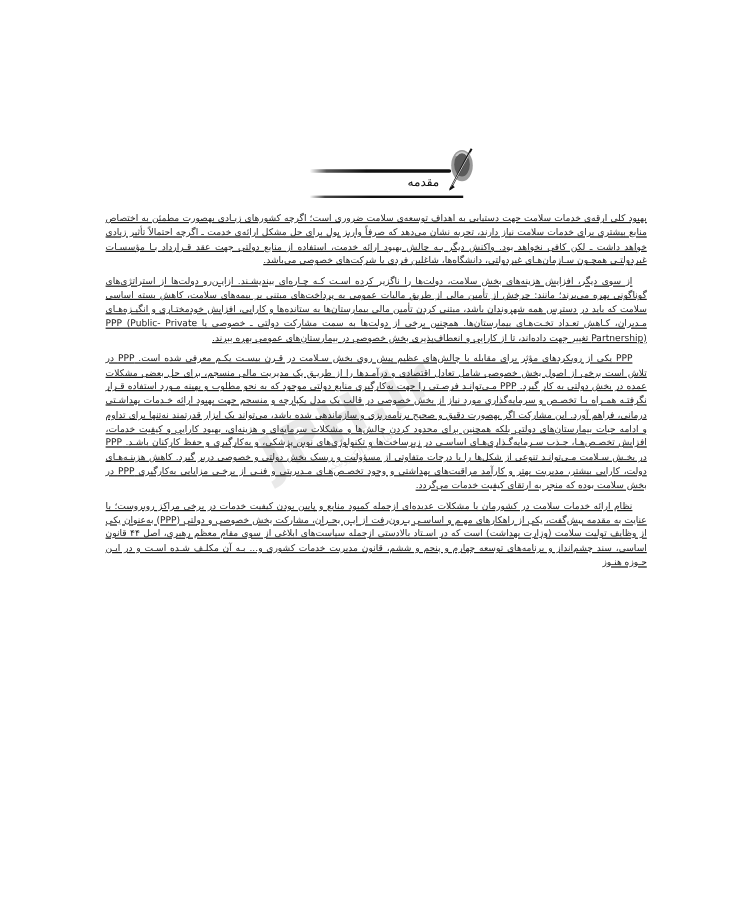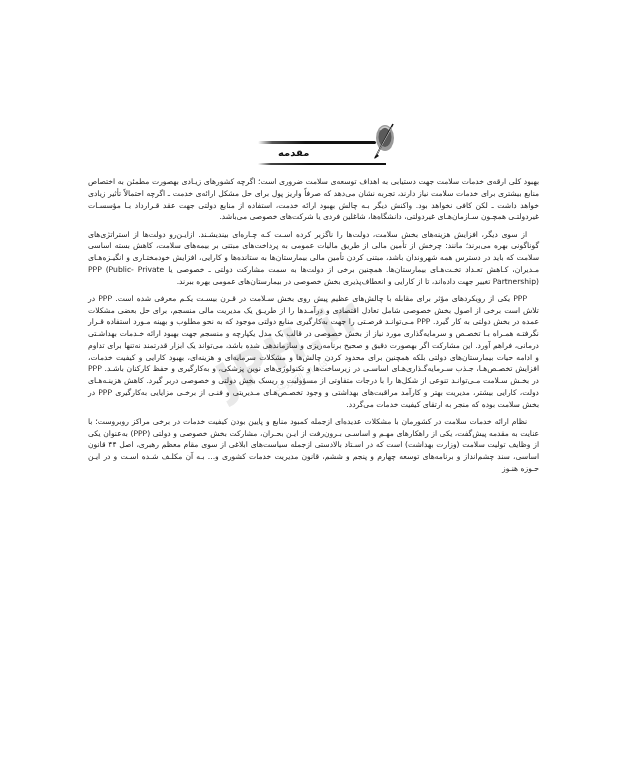--- a/index.html
+++ b/index.html
@@ -45,23 +45,23 @@
     top: 43px;
     width: 128px;
     height: 2px;
     background: linear-gradient(to right, #ffffff 0%, #444 10%, #111 40%, #111 100%);
   }
   .chapter-title {
     position: absolute;
     left: 20px;
     top: 25px;
     width: 88px;
-    text-align: left;
+    text-align: right;
     font-size: 10px;
-    font-weight: bold;
+    font-weight: normal;
     color: #111;
     line-height: 16px;
   }
   .quill-icon {
     position: absolute;
     left: 113px;
     top: 0px;
     width: 26px;
     height: 40px;
   }
@@ -73,20 +73,21 @@
     width: 451px;
     direction: rtl;
     text-align: justify;
     font-size: 7.6px;
     line-height: 11.75px;
     color: #1c1c1c;
   }
   .para {
     margin: 0 0 5.5px 0;
     text-indent: 0;
+    text-decoration: underline;
   }
   .para.indent {
     text-indent: 12px;
   }
   .para.first {
     text-indent: 0;
   }
   .footer {
     position: absolute;
     left: 0;

